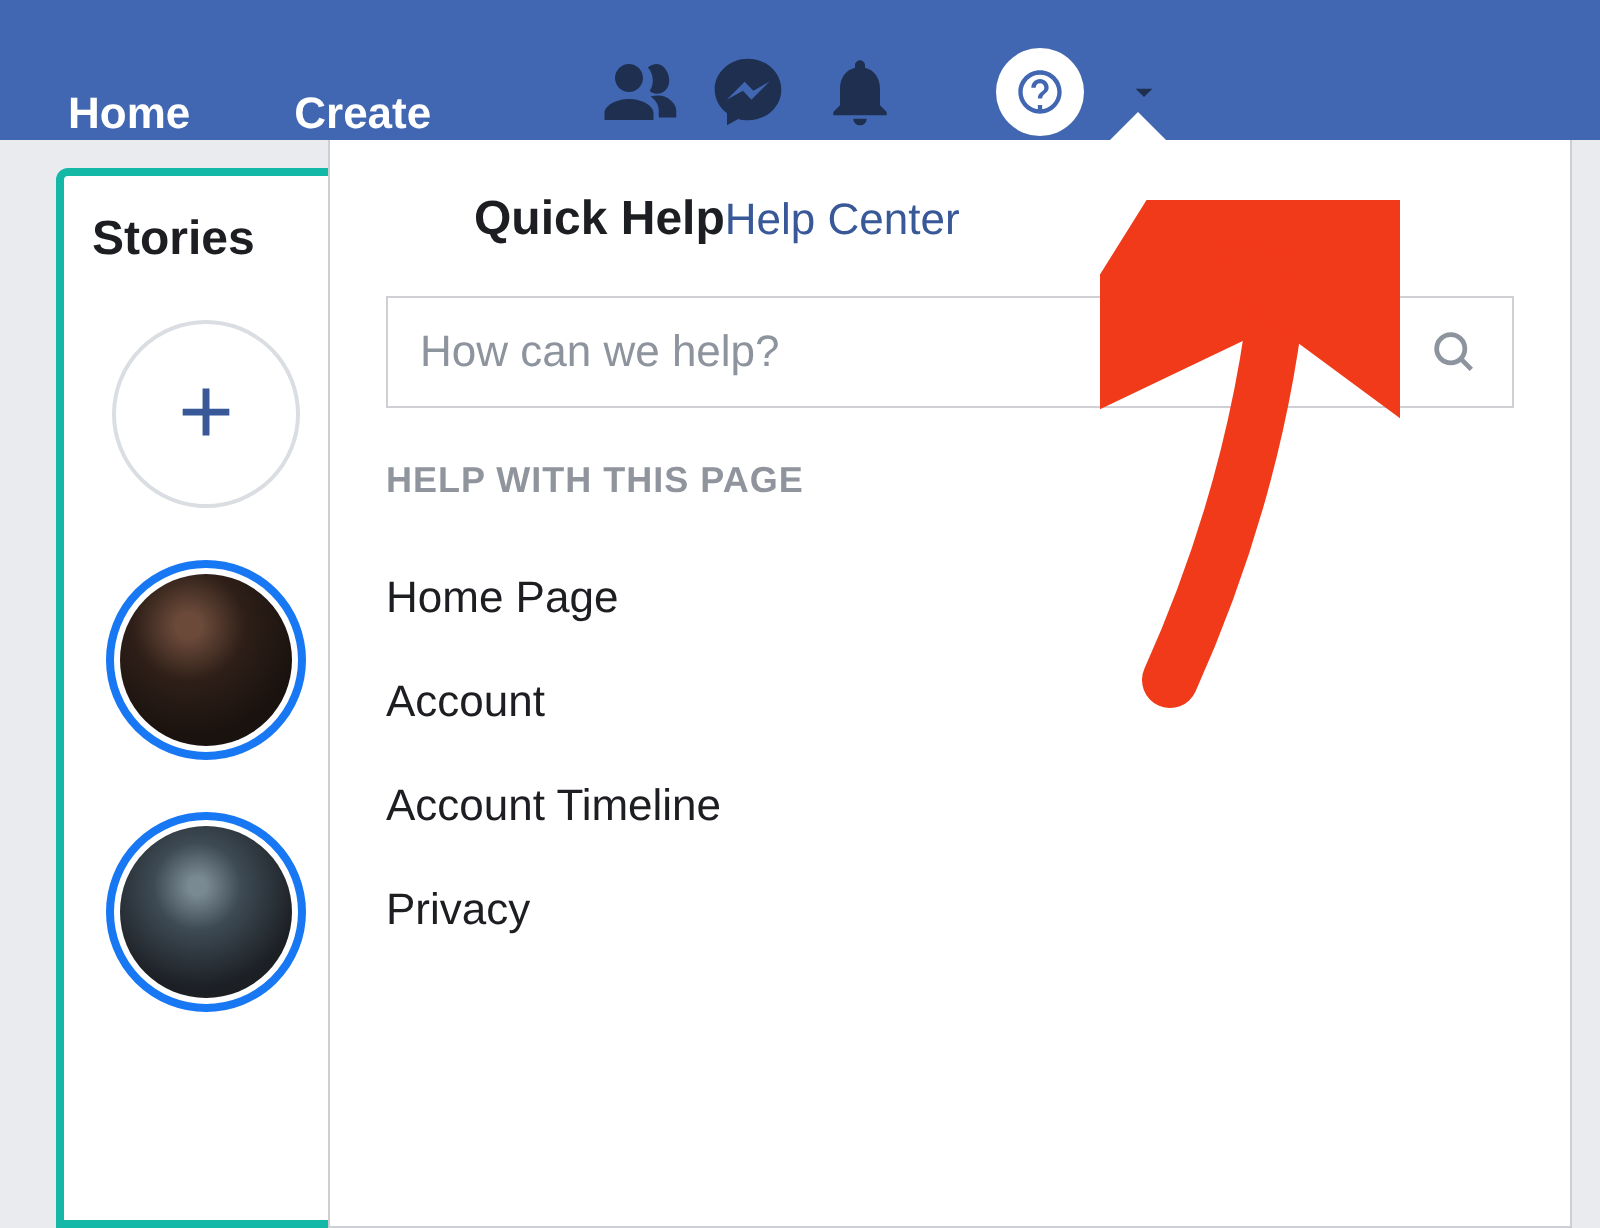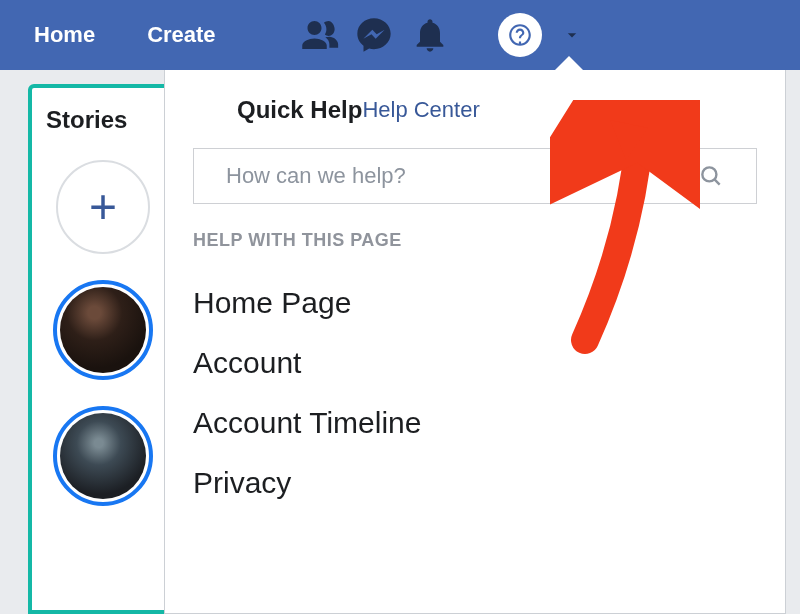--- a/index.html
+++ b/index.html
@@ -8,21 +8,21 @@
       background: #e9ebee;
       width: 800px;
       height: 614px;
       overflow: hidden;
       position: relative;
     }
     .topbar {
       background: #4267b2;
       height: 70px;
       display: flex;
-      align-items: center;
+      align-items: flex-end;
       padding: 0 12px;
       gap: 8px;
       position: relative;
       z-index: 1;
     }
     .nav-link {
       color: #fff;
       font-weight: 700;
       font-size: 22px;
       padding: 0 22px;
@@ -139,41 +139,41 @@
     .help-center-link {
       font-size: 22px;
       color: #385898;
       cursor: pointer;
     }
     .search-box {
       display: flex;
       align-items: center;
       border: 1px solid #ced0d4;
       height: 56px;
-      padding: 0 32px;
+      padding: 0 16px;
       margin-bottom: 26px;
     }
     .search-input {
       flex: 1;
       border: none;
       outline: none;
       font-size: 22px;
       color: #606770;
       background: transparent;
     }
     .search-input::placeholder { color: #8d949e; }
     .section-header {
       font-size: 18px;
       font-weight: 700;
       letter-spacing: 0.5px;
       color: #90949c;
       margin-bottom: 22px;
     }
     .help-item {
-      font-size: 30px;
+      font-size: 22px;
       color: #1c1e21;
       padding: 13px 0;
       cursor: pointer;
     }
     .arrow-annotation {
       position: absolute;
       top: 100px;
       left: 550px;
       pointer-events: none;
       z-index: 5;

